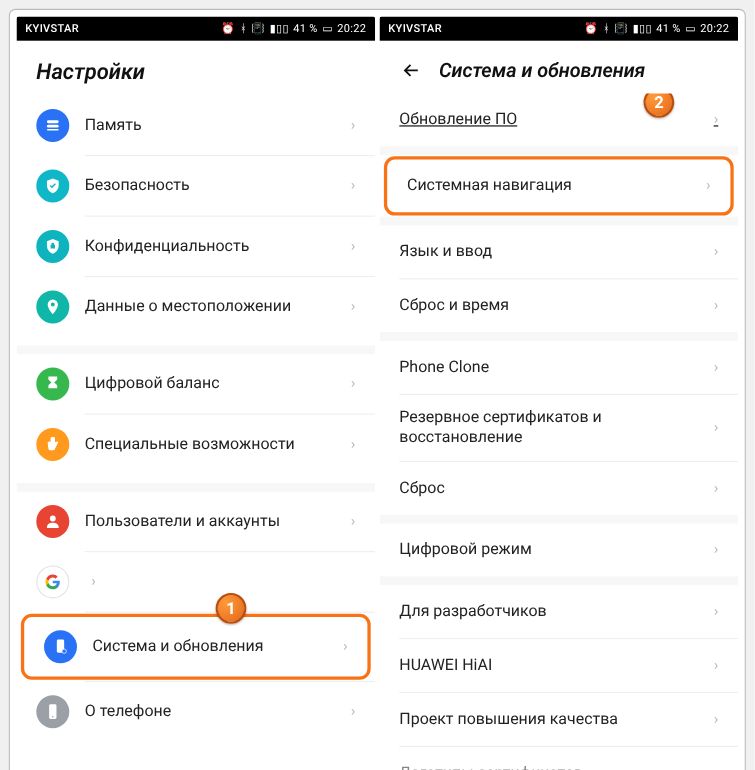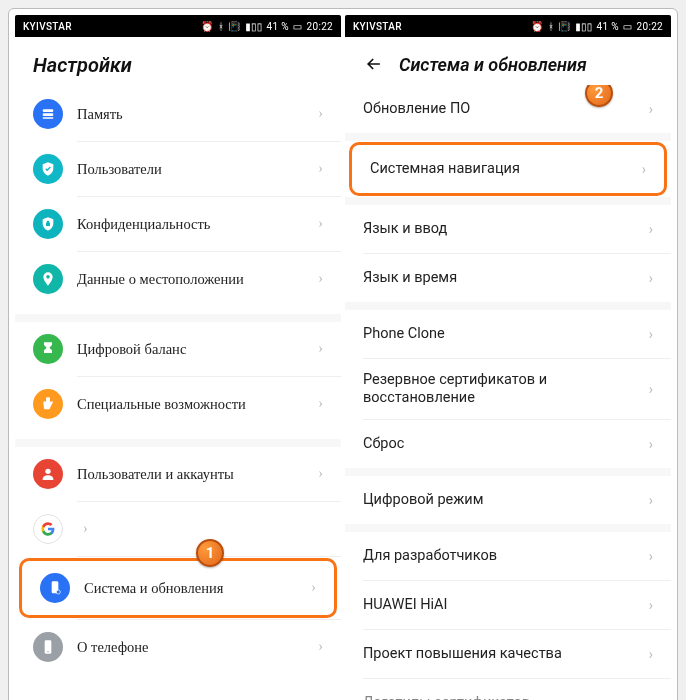--- a/index.html
+++ b/index.html
@@ -56,21 +56,20 @@
   }
   .back-arrow { width:22px; height:22px; display:flex; align-items:center; justify-content:center; }
   .scroll { flex:1; overflow:hidden; }
   .group { margin-bottom: 8px; }
   .row {
     display: flex;
     align-items: center;
     padding: 12px 18px;
     min-height: 52px;
     position: relative;
-    font-family: Liberation Serif, serif;
   }
   .row .icon {
     width: 30px; height: 30px;
     border-radius: 50%;
     display: flex; align-items: center; justify-content: center;
     margin-right: 14px;
     flex-shrink: 0;
   }
   .row .label {
     flex: 1;
@@ -168,21 +167,21 @@
           <span class="label">Память</span>
           <span class="chev">›</span>
         </div>
         <div class="divider"></div>
         <div class="row">
           <div class="icon bg-cyan">
             <svg viewBox="0 0 24 24">
                 <path d="M12 2l8 3v6c0 5-3.4 9.3-8 11-4.6-1.7-8-6-8-11V5l8-3zm-1.2 13.2l5.4-5.4-1.4-1.4-4 4-1.6-1.6-1.4 1.4 3 3z"></path>
               </svg>
           </div>
-          <span class="label">Пользователи</span>
+          <span class="label">Безопасность</span>
           <span class="chev">›</span>
         </div>
         <div class="divider"></div>
         <div class="row">
           <div class="icon bg-teal2">
             <svg viewBox="0 0 24 24">
                 <path d="M12 2l8 3v6c0 5-3.4 9.3-8 11-4.6-1.7-8-6-8-11V5l8-3zm0 5a2 2 0 00-2 2v1h-1v5h6v-5h-1V9a2 2 0 00-2-2z"></path>
               </svg>
           </div>
           <span class="label">Конфиденциальность</span>
@@ -297,21 +296,21 @@
     <div class="header">
       <div class="back-arrow">
         <svg width="20" height="20" viewBox="0 0 24 24" fill="none" stroke="#111" stroke-width="2">
             <path d="M19 12H5M11 18l-6-6 6-6"></path>
           </svg>
       </div>
       <span class="title" style="font-size:18px;">Система и обновления</span>
     </div>
 
     <div class="scroll">
-      <div class="rowr" style="position:relative;">
+      <div class="rowr" style="position:relative;text-decoration:underline;">
         <span class="label">Обновление ПО</span>
         <span class="chev">›</span>
         <div class="badge badge2">2</div>
       </div>
 
       <div class="gap thin"></div>
 
       <div class="highlight-box">
         <div class="rowr">
           <span class="label">Системная навигация</span>
@@ -320,21 +319,21 @@
       </div>
 
       <div class="gap thin"></div>
 
       <div class="rowr">
         <span class="label">Язык и ввод</span>
         <span class="chev">›</span>
       </div>
       <div class="divider full"></div>
       <div class="rowr">
-        <span class="label">Язык и время</span>
+        <span class="label">Сброс и время</span>
         <span class="chev">›</span>
       </div>
 
       <div class="gap thin"></div>
 
       <div class="rowr">
         <span class="label">Phone Clone</span>
         <span class="chev">›</span>
       </div>
       <div class="divider full"></div>

